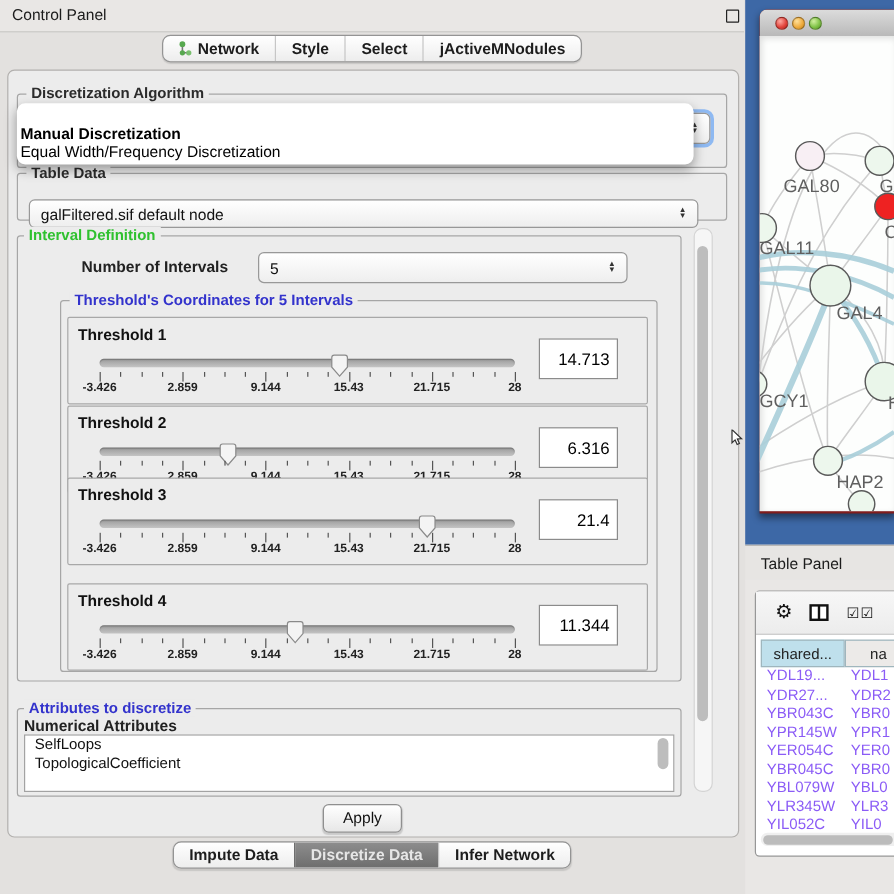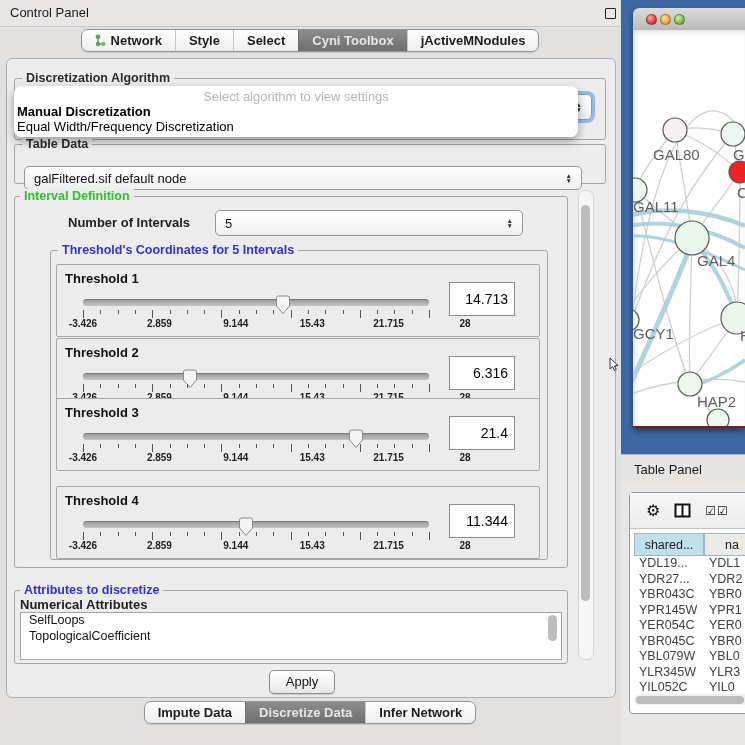--- a/index.html
+++ b/index.html
@@ -43,21 +43,21 @@
   .algo-opt{left:3px;font-size:13px;color:#000;white-space:nowrap;}
 
   
   .thr-box{position:absolute;left:56px;width:482px;height:71px;border:1px solid #a8a8a8;border-radius:2px;background:#ececec;}
   .thr-label{position:absolute;left:8px;top:6px;font-size:13px;font-weight:bold;color:#111;}
   .rail{position:absolute;left:26px;top:34px;width:346px;height:7px;border-radius:4px;
         background:linear-gradient(#9a9a9a,#c4c4c4);box-shadow:inset 0 1px 1px rgba(0,0,0,.25);}
   .thumb{position:absolute;top:-4px;}
   .ticks{position:absolute;left:26px;top:45px;width:346px;height:8px;}
   .tick{position:absolute;width:1px;background:#555;}
-  .ticklabels{position:absolute;left:26px;top:53px;width:346px;height:12px;padding-left:36px;}
+  .ticklabels{position:absolute;left:26px;top:53px;width:346px;height:12px;}
   .ticklabel{position:absolute;transform:translateX(-50%);font-size:10px;font-weight:bold;color:#222;white-space:nowrap;}
   .thr-value{position:absolute;right:24px;top:17px;width:58px;height:32px;background:#fff;border:1px solid #8b8b8b;
              font-size:14px;text-align:right;line-height:32px;padding-right:6px;box-sizing:content-box;color:#000;}
 
   
   #attr-list{left:20px;top:612px;width:540px;height:46px;background:#fff;border:1px solid #a3a3a3;overflow:hidden;}
   .attr-item{padding:0 0 0 8px;font-size:12.5px;line-height:15.5px;color:#111;white-space:nowrap;}
   .vscroll-thumb{position:absolute;background:#bdbdbd;border-radius:5px;}
 
   #apply-btn{left:269px;top:670px;width:64px;height:22px;border:1px solid #8f8f8f;border-radius:5px;
@@ -85,21 +85,21 @@
   #tp-bg{left:621px;top:483px;width:124px;height:262px;background:#e9e7e5;}
   #tp-box{left:629px;top:492px;width:130px;height:220px;background:#fff;border:1px solid #979797;border-radius:4px;}
   #tp-toolbar{left:0;top:0;width:100%;height:36px;background:linear-gradient(#f7f7f7,#ececec);
               border-bottom:1px solid #c2c2c2;display:flex;align-items:center;gap:14px;padding-left:16px;box-sizing:border-box;}
   .tool-ic{font-size:16px;color:#111;line-height:16px;}
   #tp-table{left:4px;top:40px;width:126px;}
   .tp-hrow{display:flex;height:23px;}
   .tp-hcell{box-sizing:border-box;border:1px solid #9fb6bd;font-size:12.5px;font-weight:normal;
             display:flex;align-items:center;justify-content:center;}
   .tp-row{display:flex;height:15.5px;}
-  .tp-cell{box-sizing:border-box;font-size:12.5px;color:#404040;padding-left:5px;white-space:nowrap;overflow:hidden;line-height:15.5px;}
+  .tp-cell{box-sizing:border-box;font-size:12.5px;color:#8b5cf6;padding-left:5px;white-space:nowrap;overflow:hidden;line-height:15.5px;}
   #tp-hscroll{left:4px;top:201px;width:122px;height:11px;background:#efefef;border-radius:6px;}
   #tp-hthumb{left:2px;top:1.5px;width:108px;height:8px;background:#bcbcbc;border-radius:5px;}
 
   svg text{font-family:"Liberation Sans",sans-serif;}
 </style>
 </head>
 <body>
 
 <div class="abs" id="cp-titlebar">
   <span class="abs" id="cp-title">Control Panel</span>
@@ -118,42 +118,38 @@
           <circle cx="8.3" cy="10" r="2.2" fill="#79c06f"></circle>
         </svg>
         <span>Network</span>
       </div>
       <div class="seg-item">
         <span>Style</span>
       </div>
       <div class="seg-item">
         <span>Select</span>
       </div>
-      <div class="seg-item sel">
-        <span>Cyni Toolbox</span>
-      </div>
       <div class="seg-item">
         <span>jActiveMNodules</span>
       </div>
     </div>
 </div>
 
 <div class="abs" id="cp-body"></div>
 
 <div class="abs group" style="left:14px;top:78px;width:590px;height:60px;"></div>
 <div class="abs gtitle" style="left:22px;top:71px;">Discretization Algorithm</div>
 <div class="abs combo focusring" style="left:24px;top:94px;width:548px;height:24px;">
   <span class="arr">
       <span>▲</span>
       <span>▼</span>
     </span>
 </div>
 
 <div class="abs" id="algo-popup">
-  <div class="abs" id="algo-ph">Select algorithm to view settings</div>
   <div class="abs algo-opt" style="top:18px;font-weight:bold;">Manual Discretization</div>
   <div class="abs algo-opt" style="top:33px;">Equal Width/Frequency Discretization</div>
 </div>
 
 <div class="abs group" style="left:14px;top:144px;width:590px;height:38px;"></div>
 <div class="abs gtitle" style="left:22px;top:137px;">Table Data</div>
 <div class="abs combo" style="left:24px;top:166px;width:538px;height:22px;">
   <span>galFiltered.sif default node</span>
   <span class="arr">
       <span>▲</span>

